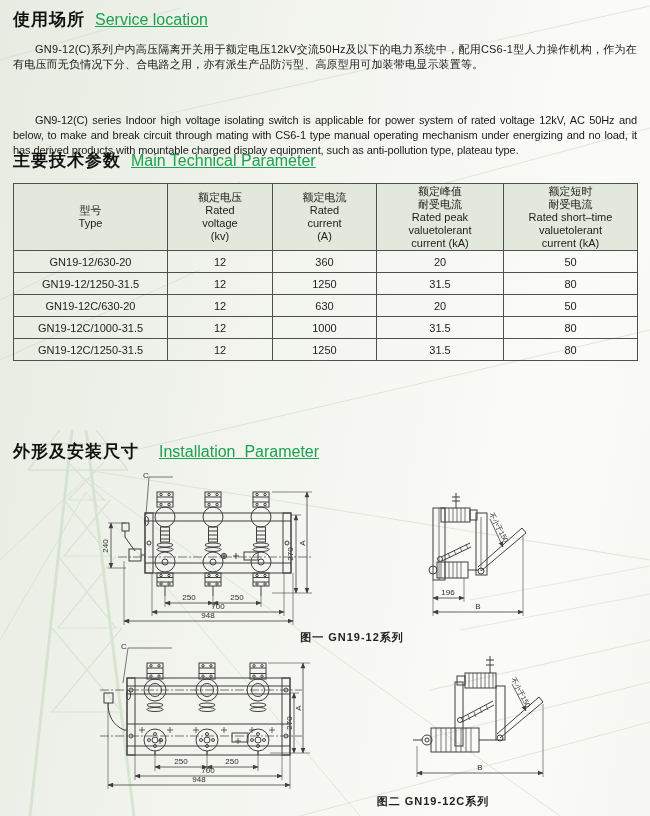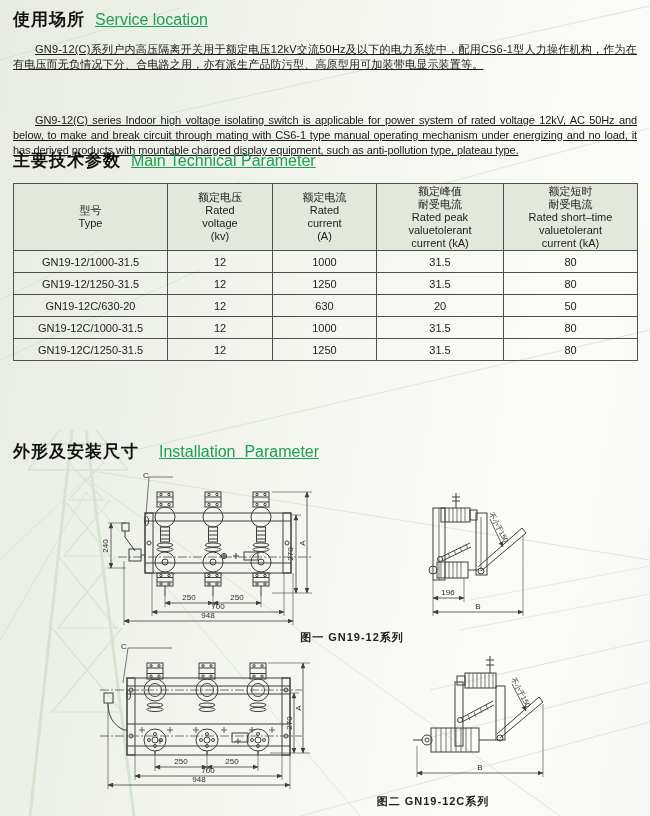--- a/index.html
+++ b/index.html
@@ -7,21 +7,21 @@
   .page{position:relative; width:650px; height:816px; overflow:hidden;
         background:linear-gradient(100deg,#e7ebe1 0%,#eef1e9 25%,#f6f7f2 55%,#fbfbf8 80%,#f6f7f2 100%);
         color:#1b1b1b;}
   .bg-art{position:absolute; inset:0; z-index:0;}
   .layer{position:absolute; z-index:1;}
 
   .sec-head{display:flex; align-items:center; gap:10px; white-space:nowrap;}
   .sec-head .cn{font-size:17px; font-weight:700; letter-spacing:1px; color:#111;}
   .sec-head .en{font-size:16px; color:#1ba24f; white-space:pre;text-decoration:underline;}
 
-  .para{width:624px; font-size:11px; line-height:15px; text-align:justify; color:#191919;text-decoration:underline;}
+  .para{width:624px; font-size:11px; line-height:15px; text-align:justify; color:#191919;}
   .para.cn{text-indent:2em; letter-spacing:0.2px;}
   .para.en{text-indent:2em; letter-spacing:-0.1px;margin-top:33px;}
 
   table.params{border-collapse:collapse; width:624px; table-layout:fixed;}
   table.params th, table.params td{border:1px solid #4f4f4f; text-align:center; vertical-align:middle;
         font-size:11px; color:#1c1c1c; padding:0 2px; overflow:hidden;}
   table.params th{background:#e3e8dc; font-weight:400; white-space:pre-line; line-height:13px; height:66px;}
   table.params td{height:21px; background:transparent;}
 
   svg text{font-family:"Liberation Sans","DejaVu Sans",sans-serif;}
@@ -87,25 +87,25 @@
 current (kA)</th>
         <th>额定短时
 耐受电流
 Rated short–time
 valuetolerant
 current (kA)</th>
       </tr>
     </thead>
     <tbody>
       <tr>
-        <td>GN19-12/1000-31.5</td>
-          <td>12</td>
-          <td>1000</td>
-          <td>31.5</td>
-          <td>80</td>
+        <td>GN19-12/630-20</td>
+          <td>12</td>
+          <td>360</td>
+          <td>20</td>
+          <td>50</td>
       </tr>
       <tr>
         <td>GN19-12/1250-31.5</td>
           <td>12</td>
           <td>1250</td>
           <td>31.5</td>
           <td>80</td>
       </tr>
       <tr>
         <td>GN19-12C/630-20</td>

